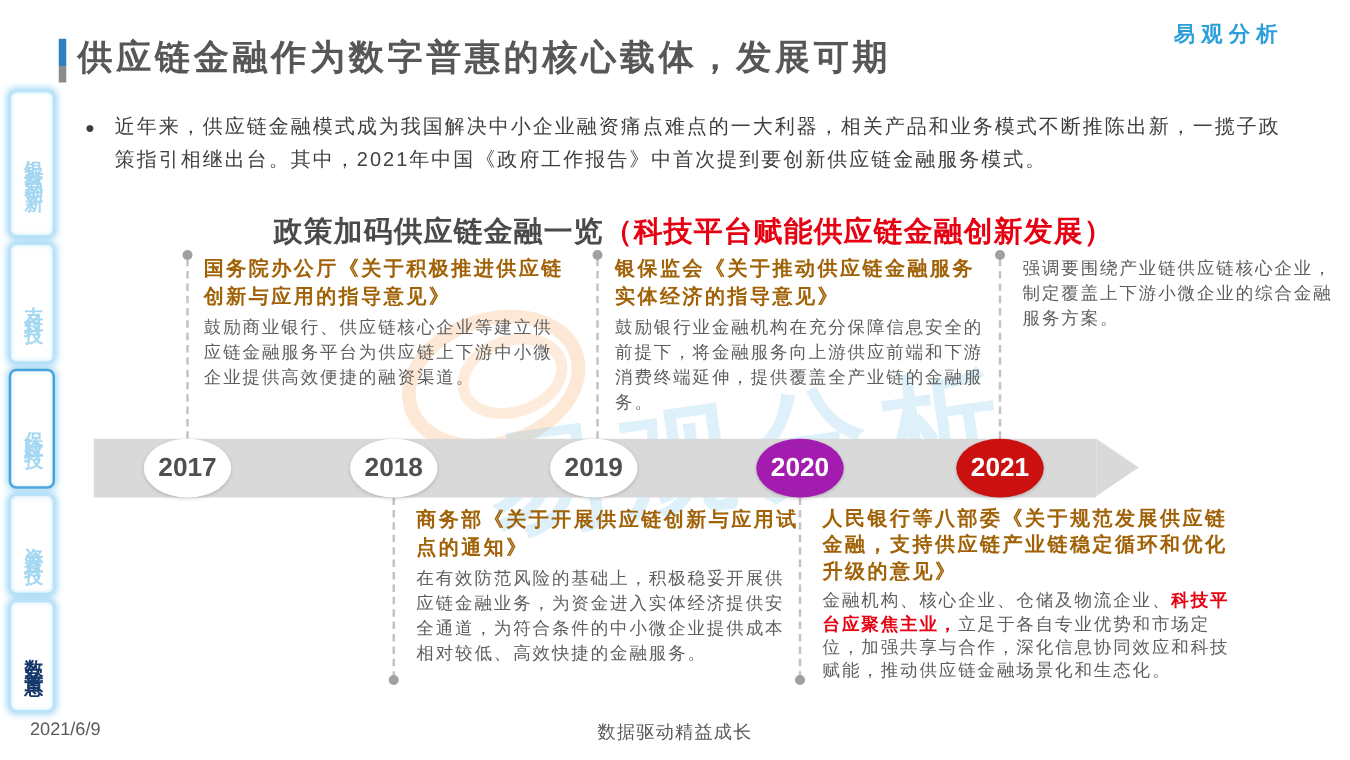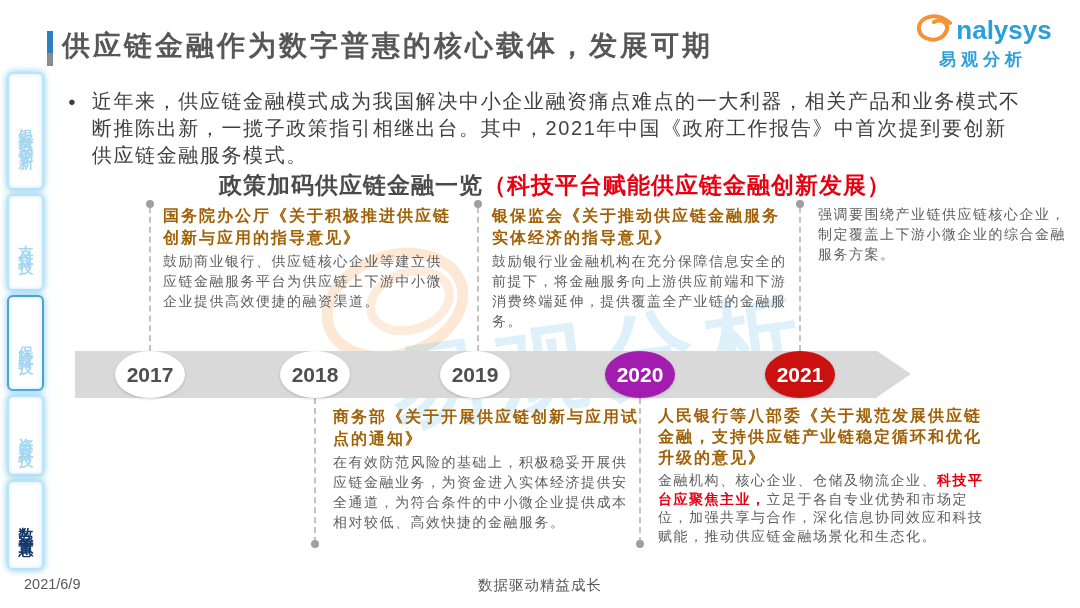--- a/index.html
+++ b/index.html
@@ -29,21 +29,21 @@
 
   .logo { position:absolute; right:22px; top:14px; width:150px; text-align:center; }
   .logo-en { display:flex; align-items:center; justify-content:center; }
   .logo-en svg { display:block; }
   .logo-rest { font-size:26px; font-weight:bold; color:#2b9fd9; letter-spacing:0; line-height:1; }
   .logo-cn { font-size:17px; font-weight:bold; color:#2b9fd9; letter-spacing:5px; margin-top:2px; }
 
   
   .intro { position:absolute; left:64px; top:88px; width:962px; display:flex; }
   .bullet-marker { font-size:13px; color:#3d3d3d; margin:6px 16px 0 4px; }
-  .intro-text { font-size:20px; line-height:27px; letter-spacing:1.6px; color:#3f3f3f; }
+  .intro-text { font-size:16px; line-height:27px; letter-spacing:1.6px; color:#3f3f3f; }
 
   
   .section-heading { position:absolute; left:60px; top:170px; width:990px;
     text-align:center; font-size:23px; font-weight:bold; letter-spacing:1px; }
   .heading-main { color:#4a4a4a; }
   .heading-highlight { color:#e60012; }
 
   
   .side-tab { position:absolute; left:7px; width:37px; border:2px solid #b9e3f9;
     border-radius:6px; background:#fff;
@@ -110,28 +110,20 @@
 <body>
 
 <div class="watermark wm-ring"></div>
 <div class="watermark wm-ring2"></div>
 <div class="watermark wm-text">易观分析</div>
 
 <div class="accent-bar"></div>
 <h1 class="page-title">供应链金融作为数字普惠的核心载体，发展可期</h1>
 
 <div class="logo">
-  <div class="logo-en">
-    <span>
-      <svg width="42" height="32" viewBox="0 0 42 32">
-        <path d="M36 9 C 22 -3, 4 3, 5 15 C 6 27, 26 30, 32 18 C 36 10, 28 4, 20 8" fill="none" stroke="#f39237" stroke-width="4" stroke-linecap="round"></path>
-      </svg>
-    </span>
-    <span class="logo-rest">nalysys</span>
-  </div>
   <div class="logo-cn">易观分析</div>
 </div>
 
 <div class="intro">
   <span class="bullet-marker">●</span>
   <span class="intro-text">近年来，供应链金融模式成为我国解决中小企业融资痛点难点的一大利器，相关产品和业务模式不断推陈出新，一揽子政策指引相继出台。其中，2021年中国《政府工作报告》中首次提到要创新供应链金融服务模式。</span>
 </div>
 
 <div class="section-heading">
   <span class="heading-main">政策加码供应链金融一览</span><span class="heading-highlight">（科技平台赋能供应链金融创新发展）</span>

